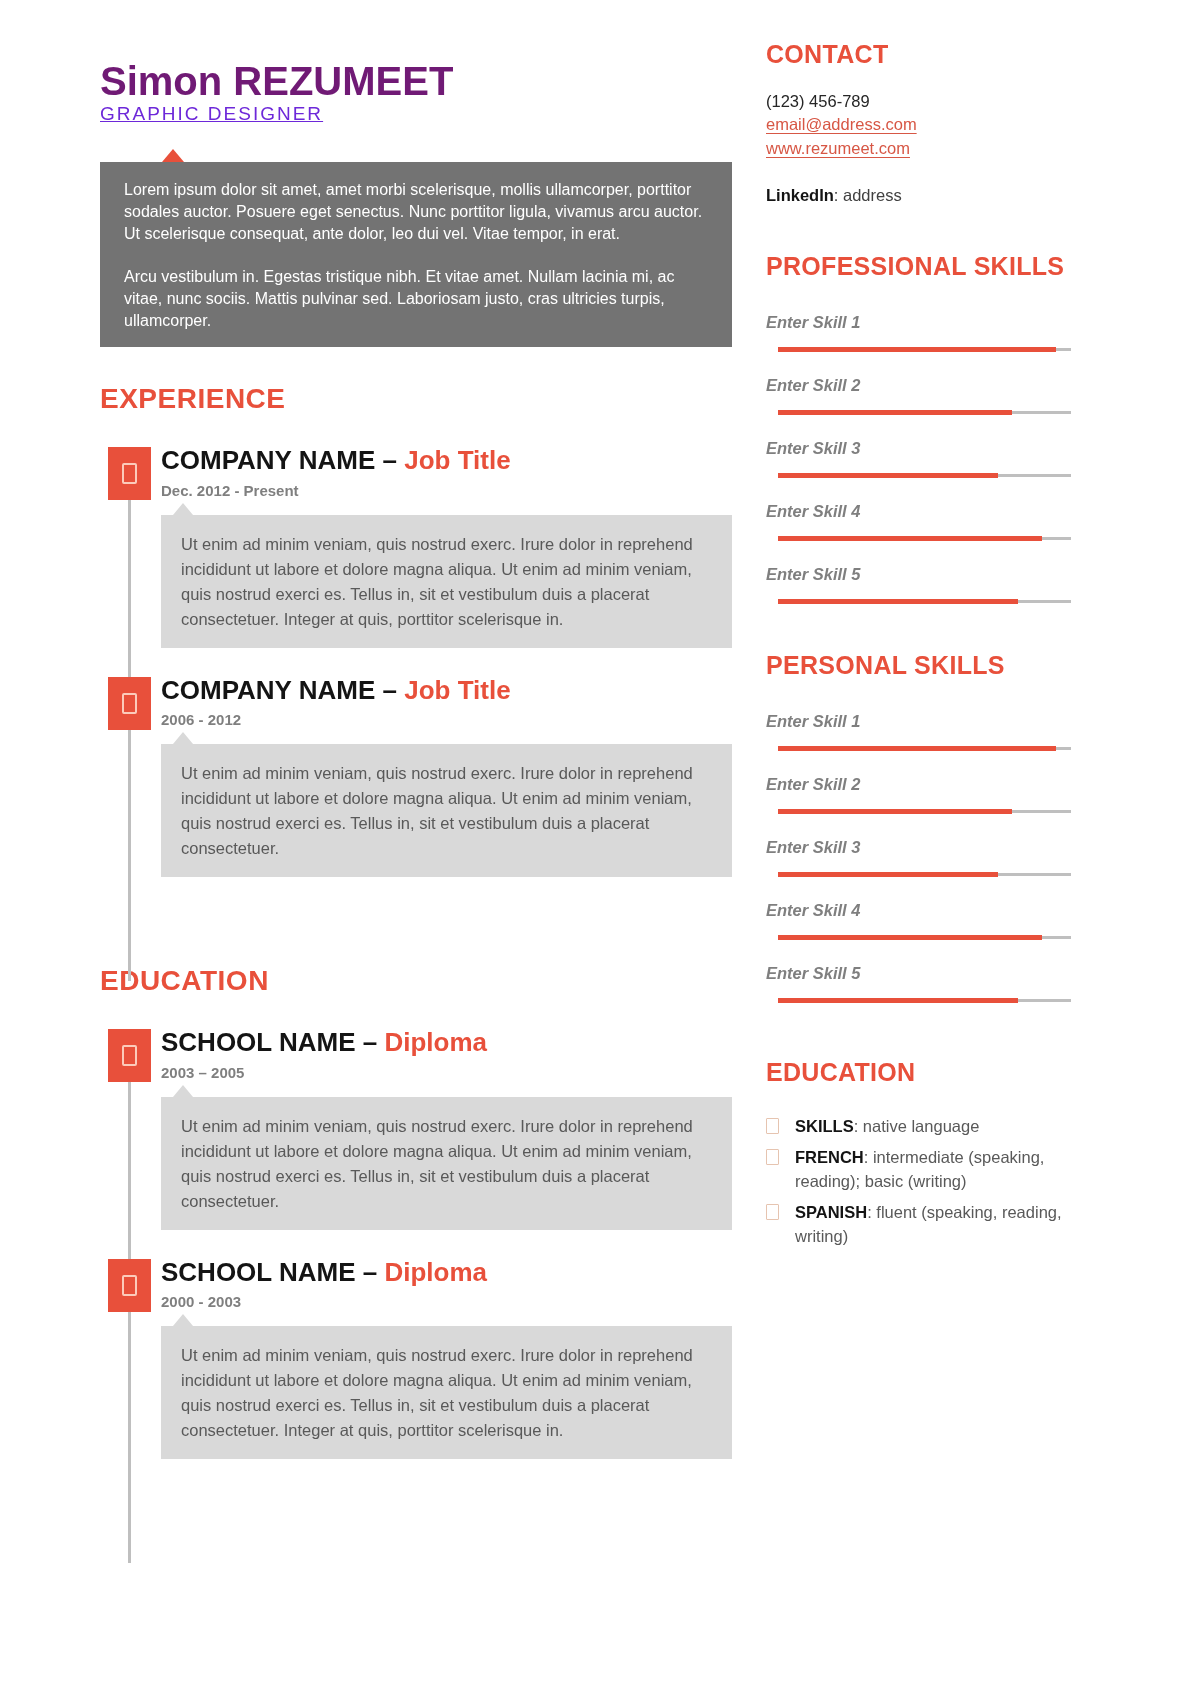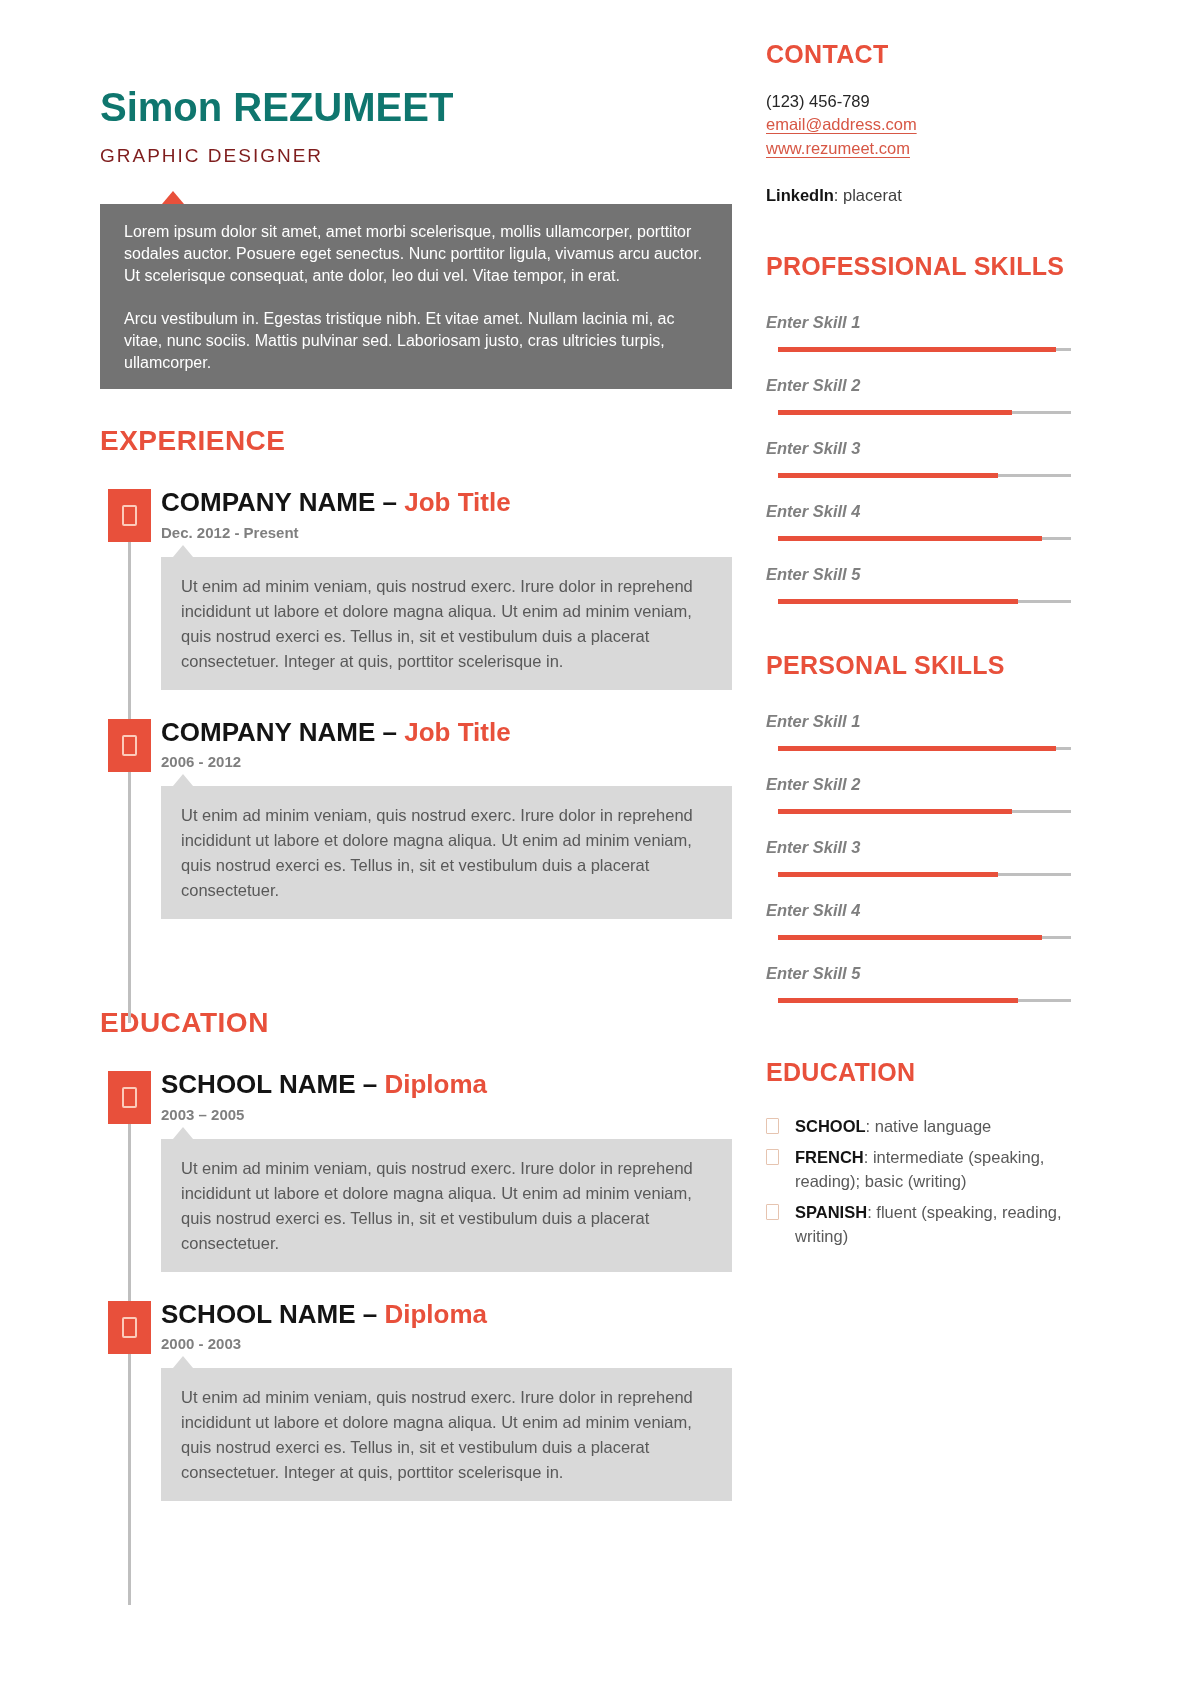--- a/index.html
+++ b/index.html
@@ -15,32 +15,33 @@
   .columns {
     display: flex;
     padding: 0 0 0 100px;
     width: 1200px;
   }
   .left-col { width: 632px; flex: 0 0 632px; }
   .right-col { width: 305px; flex: 0 0 305px; margin-left: 34px; padding-top: 40px; }
 
   
   .name {
-    margin-top: 85px;
+    margin-top: 59px;
     font-size: 40px;
     font-weight: bold;
-    color: #0f766e;
+    color: #701a75;
     letter-spacing: 0;
     line-height: 1.1;
   }
   .subtitle {
-    margin-top: 16px;
+    margin-top: 0;
     font-size: 19px;
-    color: #7f1d1d;
+    color: #6d28d9;
     letter-spacing: 2px;
+    text-decoration: underline;
   }
 
   
   .summary-box {
     position: relative;
     margin-top: 37px;
     background: #737373;
     color: #ffffff;
     padding: 17px 26px 15px 24px;
     font-size: 16px;
@@ -245,21 +246,21 @@
 
     <div class="r-heading">CONTACT</div>
 
 
     <div class="contact-block links">
       <div>(123) 456-789</div>
       <div><span class="contact-link">email@address.com</span></div>
       <div><span class="contact-link">www.rezumeet.com</span></div>
     </div>
 
-    <div class="linkedin-line"><span class="lbl">LinkedIn</span><span>: placerat</span></div>
+    <div class="linkedin-line"><span class="lbl">LinkedIn</span><span>: address</span></div>
 
     <div class="r-heading skills-heading">PROFESSIONAL SKILLS</div>
 
     <div class="skills-list">
       <div class="skill-row">
         <div class="skill-label">Enter Skill 1</div>
         <div class="skill-bar">
             <div class="skill-track"></div>
             <div class="skill-fill" style="width: 95%;"></div>
           </div>
@@ -332,21 +333,21 @@
             <div class="skill-fill" style="width: 82%;"></div>
           </div>
       </div>
     </div>
 
     <div class="r-heading languages-heading">EDUCATION</div>
 
     <div class="languages-list">
       <div class="lang-item">
         <span class="lang-bullet"></span>
-        <span class="lang-text"><span class="lang-name">SCHOOL</span><span>: native language</span></span>
+        <span class="lang-text"><span class="lang-name">SKILLS</span><span>: native language</span></span>
       </div>
       <div class="lang-item">
         <span class="lang-bullet"></span>
         <span class="lang-text"><span class="lang-name">FRENCH</span><span>: intermediate (speaking, reading); basic (writing)</span></span>
       </div>
       <div class="lang-item">
         <span class="lang-bullet"></span>
         <span class="lang-text"><span class="lang-name">SPANISH</span><span>: fluent (speaking, reading, writing)</span></span>
       </div>
     </div>

